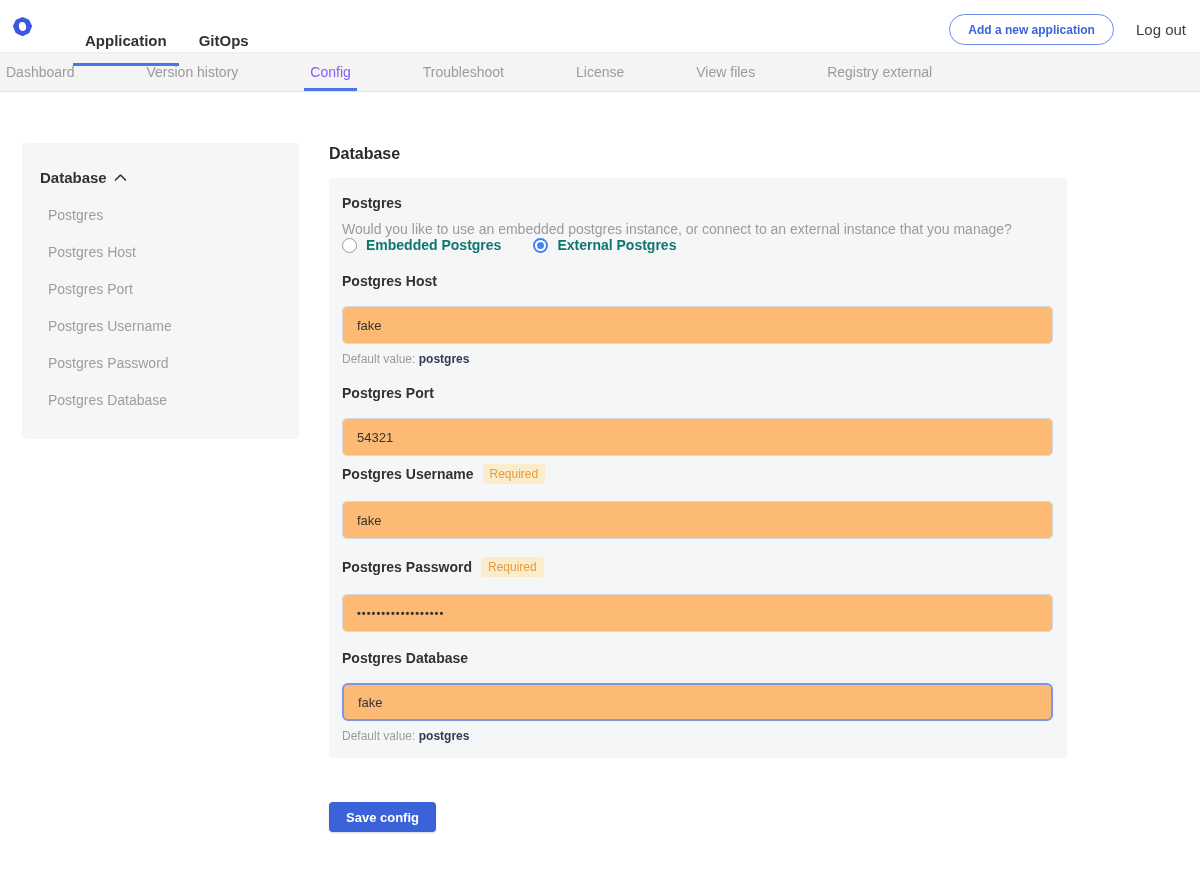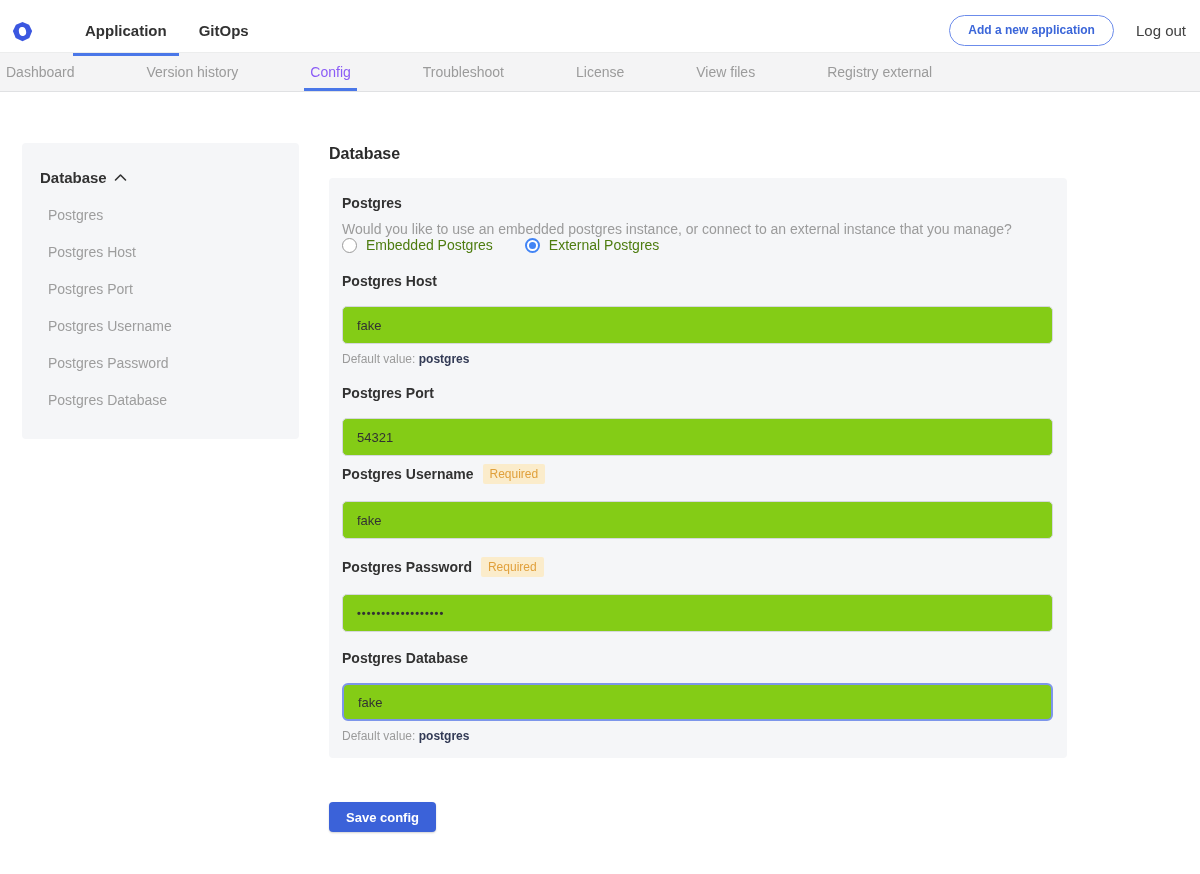--- a/index.html
+++ b/index.html
@@ -1,20 +1,20 @@
 <!DOCTYPE html>
 <html><head>
 <meta charset="utf-8">
 <style>
   * { box-sizing: border-box; margin: 0; padding: 0; }
   html, body { width: 1200px; height: 874px; background: #ffffff;
     font-family: "Liberation Sans", "DejaVu Sans", sans-serif; color: #323232; }
 
   
-  .header { height: 52px; display: flex; align-items: center; padding: 8px 14px 0 12px; background: #fff; }
+  .header { height: 52px; display: flex; align-items: flex-start; padding: 14px 14px 0 12px; background: #fff; }
   .logo { width: 21px; height: 21px; flex: 0 0 auto; margin-top: 2px; }
   .header-tabs { display: flex; height: 52px; margin-left: 40px; }
   .htab { height: 52px; display: flex; align-items: center; padding: 0 12px; margin-right: 8px;
     font-size: 15px; font-weight: 600; color: #323232; cursor: pointer;
     border-bottom: 3px solid transparent; padding-top: 3px; }
   .htab.active { border-bottom-color: #4a77e8; }
   .header-right { margin-left: auto; display: flex; align-items: center; gap: 22px; }
   .pill-btn { border: 1px solid #6c8ceb; border-radius: 16px; height: 31px; padding: 0 18px;
     background: #fff; color: #3b66d9; font-size: 12px; font-weight: 700;
     font-family: inherit; cursor: pointer; display: flex; align-items: center; }
@@ -43,28 +43,28 @@
   .panel { background: #f5f6f8; border-radius: 4px; padding: 17px 14px 15px 13px; }
   .group-label { font-size: 14px; font-weight: 700; color: #323232; margin-bottom: 10px; }
   .group-desc { font-size: 14px; color: #9b9b9b; }
 
   .radio-row { display: flex; align-items: center; gap: 32px; margin-bottom: 20px; }
   .radio-opt { display: flex; align-items: center; gap: 9px; cursor: pointer; }
   .radio-circle { width: 15px; height: 15px; border-radius: 50%; background: #fff;
     border: 1px solid #9a9a9a; flex: 0 0 auto; }
   .radio-circle.checked { border: 2px solid #4284f5; display: flex; align-items: center; justify-content: center; }
   .radio-dot { width: 7px; height: 7px; border-radius: 50%; background: #4284f5; }
-  .radio-label { font-size: 14px; font-weight: 400; color: #4d7c0f; }
+  .radio-label { font-size: 14px; font-weight: 700; color: #0f766e; }
 
   .field-label-row { display: flex; align-items: center; margin-bottom: 17px; }
   .field-label { font-size: 14px; font-weight: 700; color: #323232; }
   .required-badge { margin-left: 9px; font-size: 12px; color: #e0a03c; background: #fbeccb;
     border-radius: 2px; padding: 3px 7px; }
   .text-input { width: 100%; height: 38px; border: 1px solid #d5d8dd; border-radius: 5px;
-    background: #84cc16; padding: 0 14px; font-size: 13px; color: #323232;
+    background: #fdba74; padding: 0 14px; font-size: 13px; color: #323232;
     font-family: inherit; outline: none; margin-bottom: 8px; }
   .text-input.no-helper { margin-bottom: 18px; }
   .text-input.focused { border: 2px solid #7d96ea; border-radius: 6px; }
   .text-input.pw { font-size: 11px; letter-spacing: 1px; font-weight: 700; }
   .helper { font-size: 12px; color: #9b9b9b; margin-bottom: 19px; }
   .helper b { color: #323a55; font-weight: 700; }
   .helper.last { margin-bottom: 0; }
 
   .save-btn { margin-top: 44px; height: 30px; padding: 0 17px; background: #3b62d9;
     color: #fff; border: none; border-radius: 4px; font-size: 13px; font-weight: 700;

